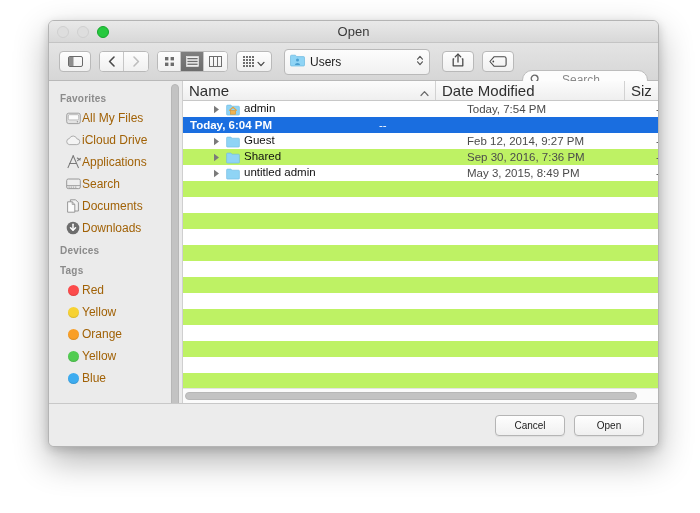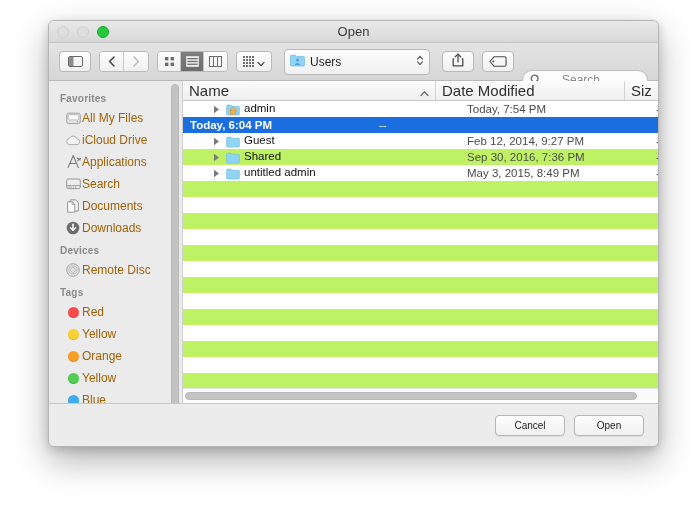--- a/index.html
+++ b/index.html
@@ -570,31 +570,20 @@
             <circle cx="7" cy="7" r="6.3" fill="#6d6d6d"></circle>
             <path d="M7 3.2 V9.0" stroke="#ffffff" stroke-width="1.5" stroke-linecap="round"></path>
             <polyline points="4.5,6.8 7,9.3 9.5,6.8" fill="none" stroke="#ffffff" stroke-width="1.5" stroke-linecap="round" stroke-linejoin="round"></polyline>
           </svg>
         </span>
         <span>Downloads</span>
       </div>
 
       <div class="side-head">Devices</div>
 
-      <div class="side-item">
-        <span class="side-icon">
-          <svg width="14" height="14" viewBox="0 0 14 14">
-            <circle cx="7" cy="7" r="6.3" fill="#e6e6e6" stroke="#9e9e9e" stroke-width="0.9"></circle>
-            <circle cx="7" cy="7" r="4.1" fill="none" stroke="#b0b0b0" stroke-width="0.8"></circle>
-            <circle cx="7" cy="7" r="2.3" fill="#fbfbfb" stroke="#9e9e9e" stroke-width="0.8"></circle>
-            <circle cx="7" cy="7" r="0.8" fill="#b8b8b8"></circle>
-          </svg>
-        </span>
-        <span>Remote Disc</span>
-      </div>
 
       <div class="side-head">Tags</div>
 
       <div class="side-item">
         <span class="side-icon">
             <span class="tag-dot" style="background:#fc4b4b"></span>
           </span>
         <span>Red</span>
       </div>
       <div class="side-item">

